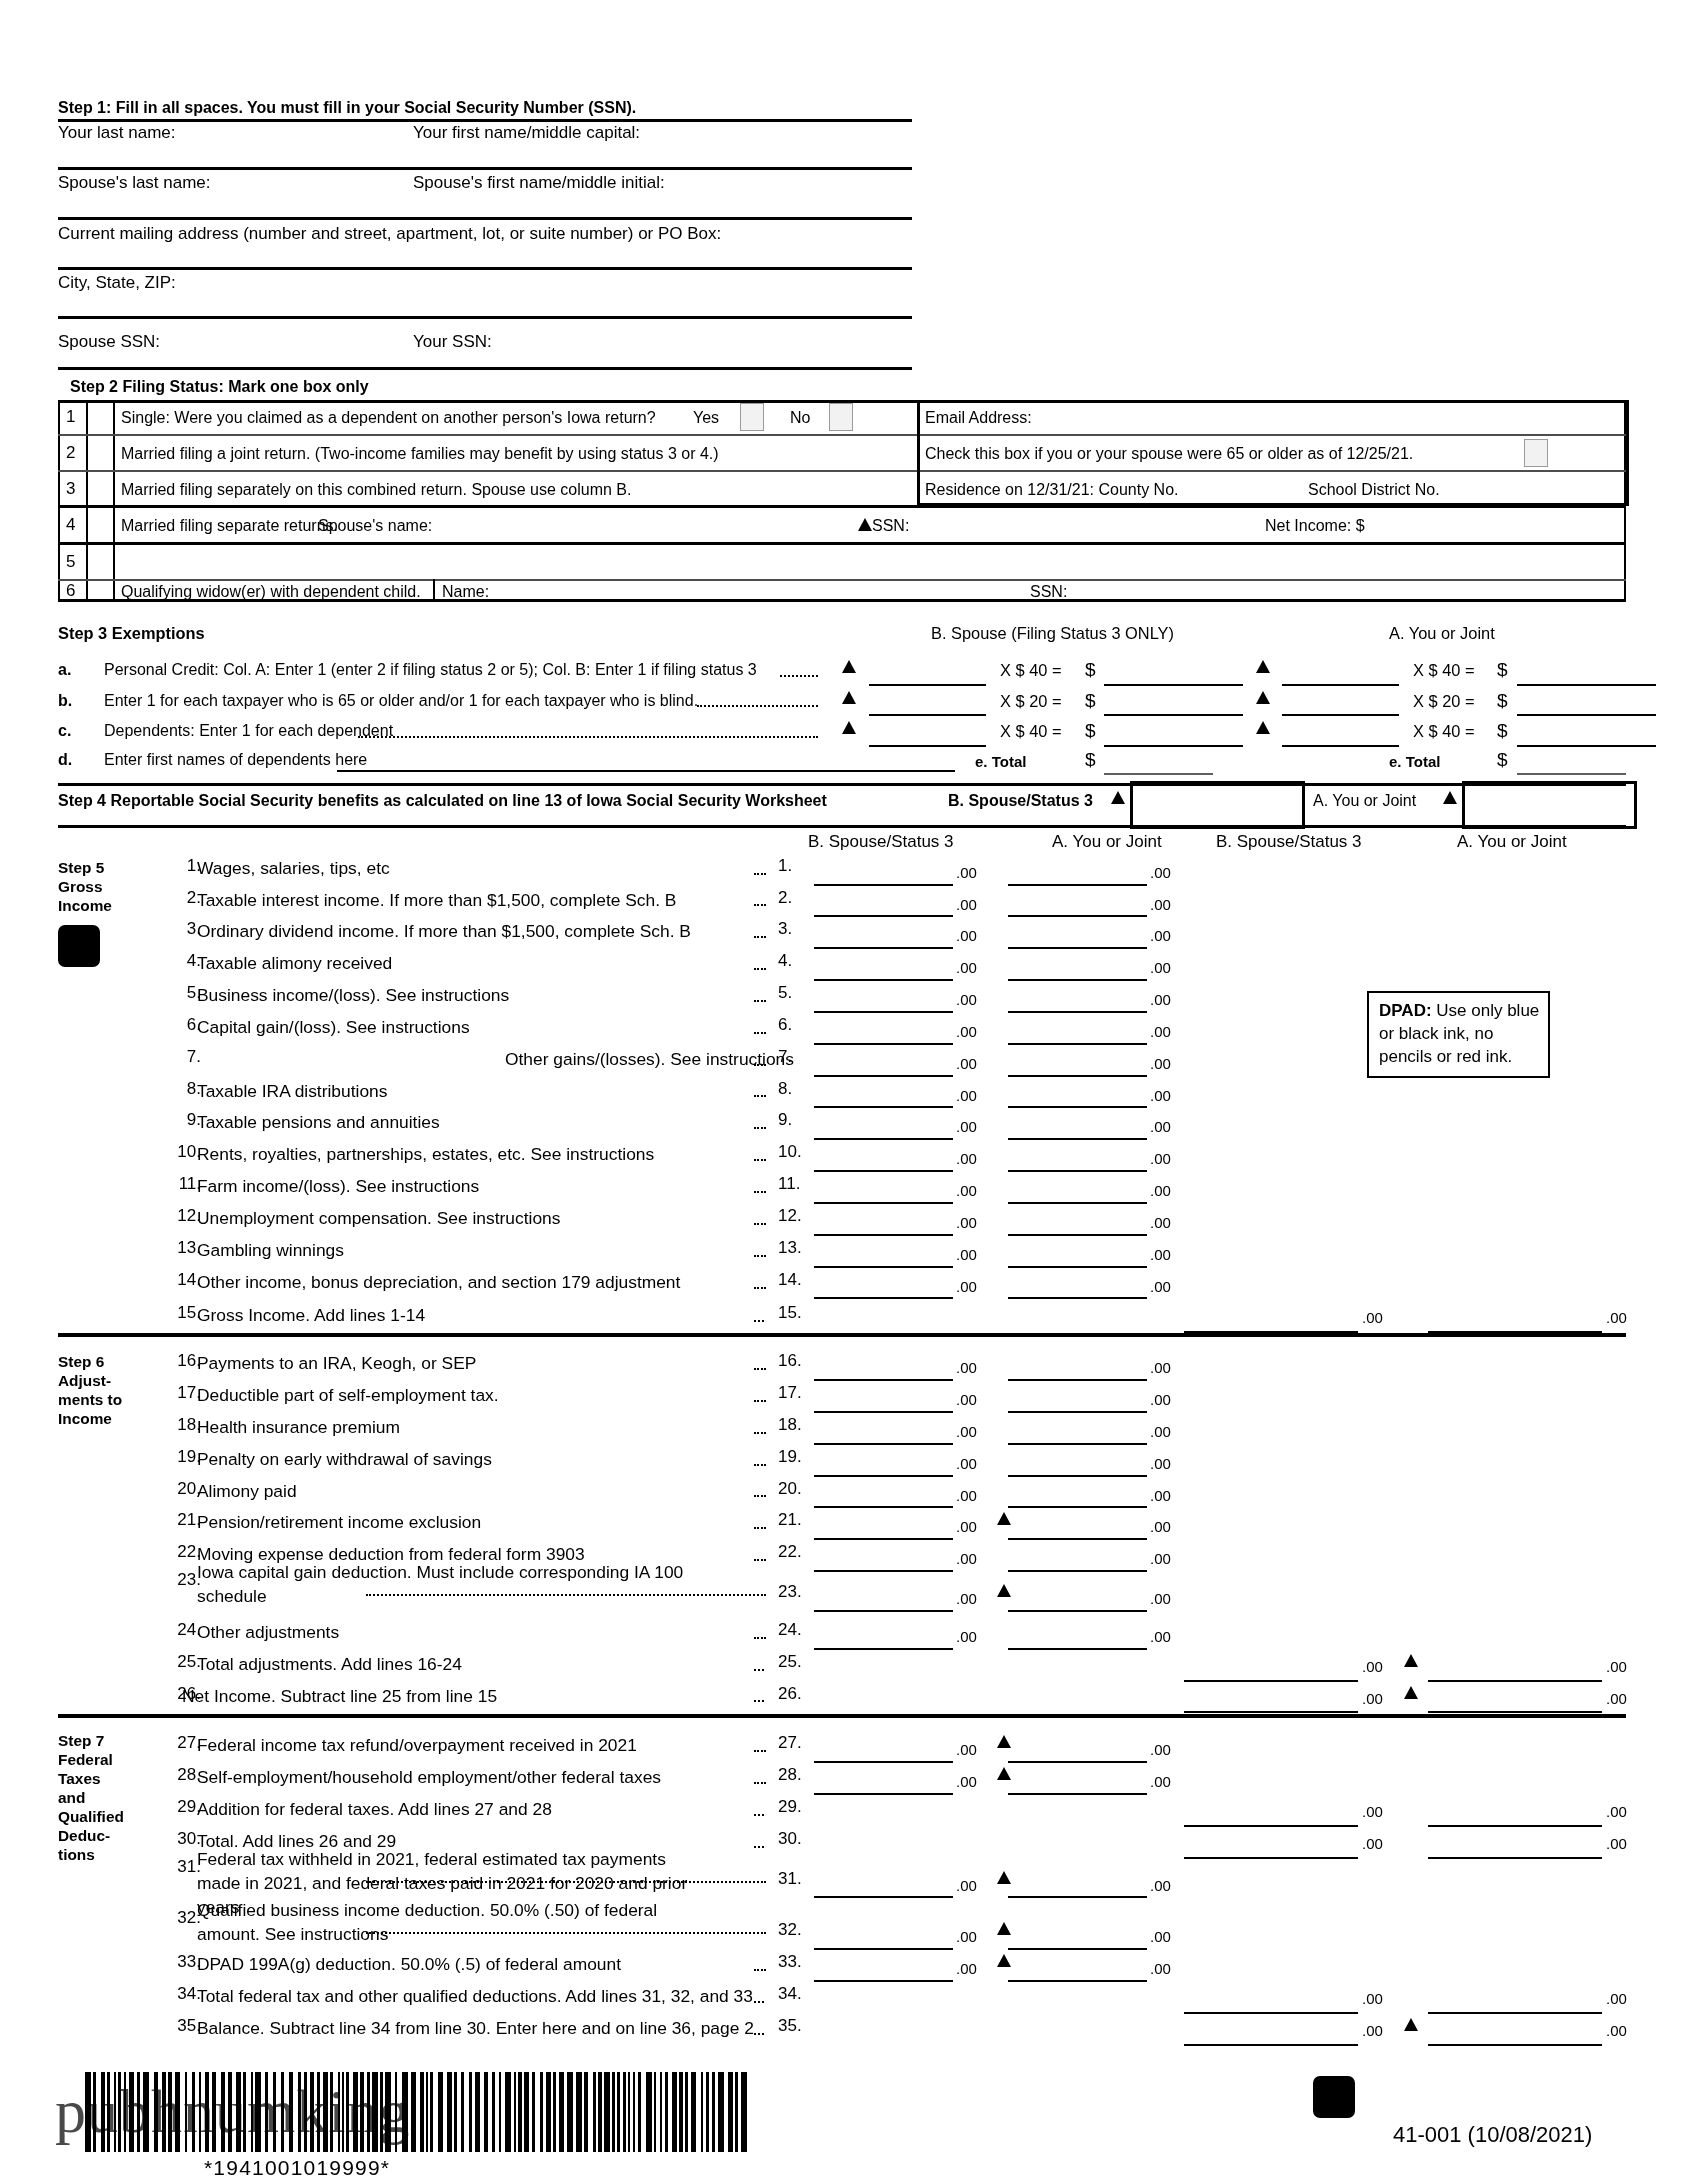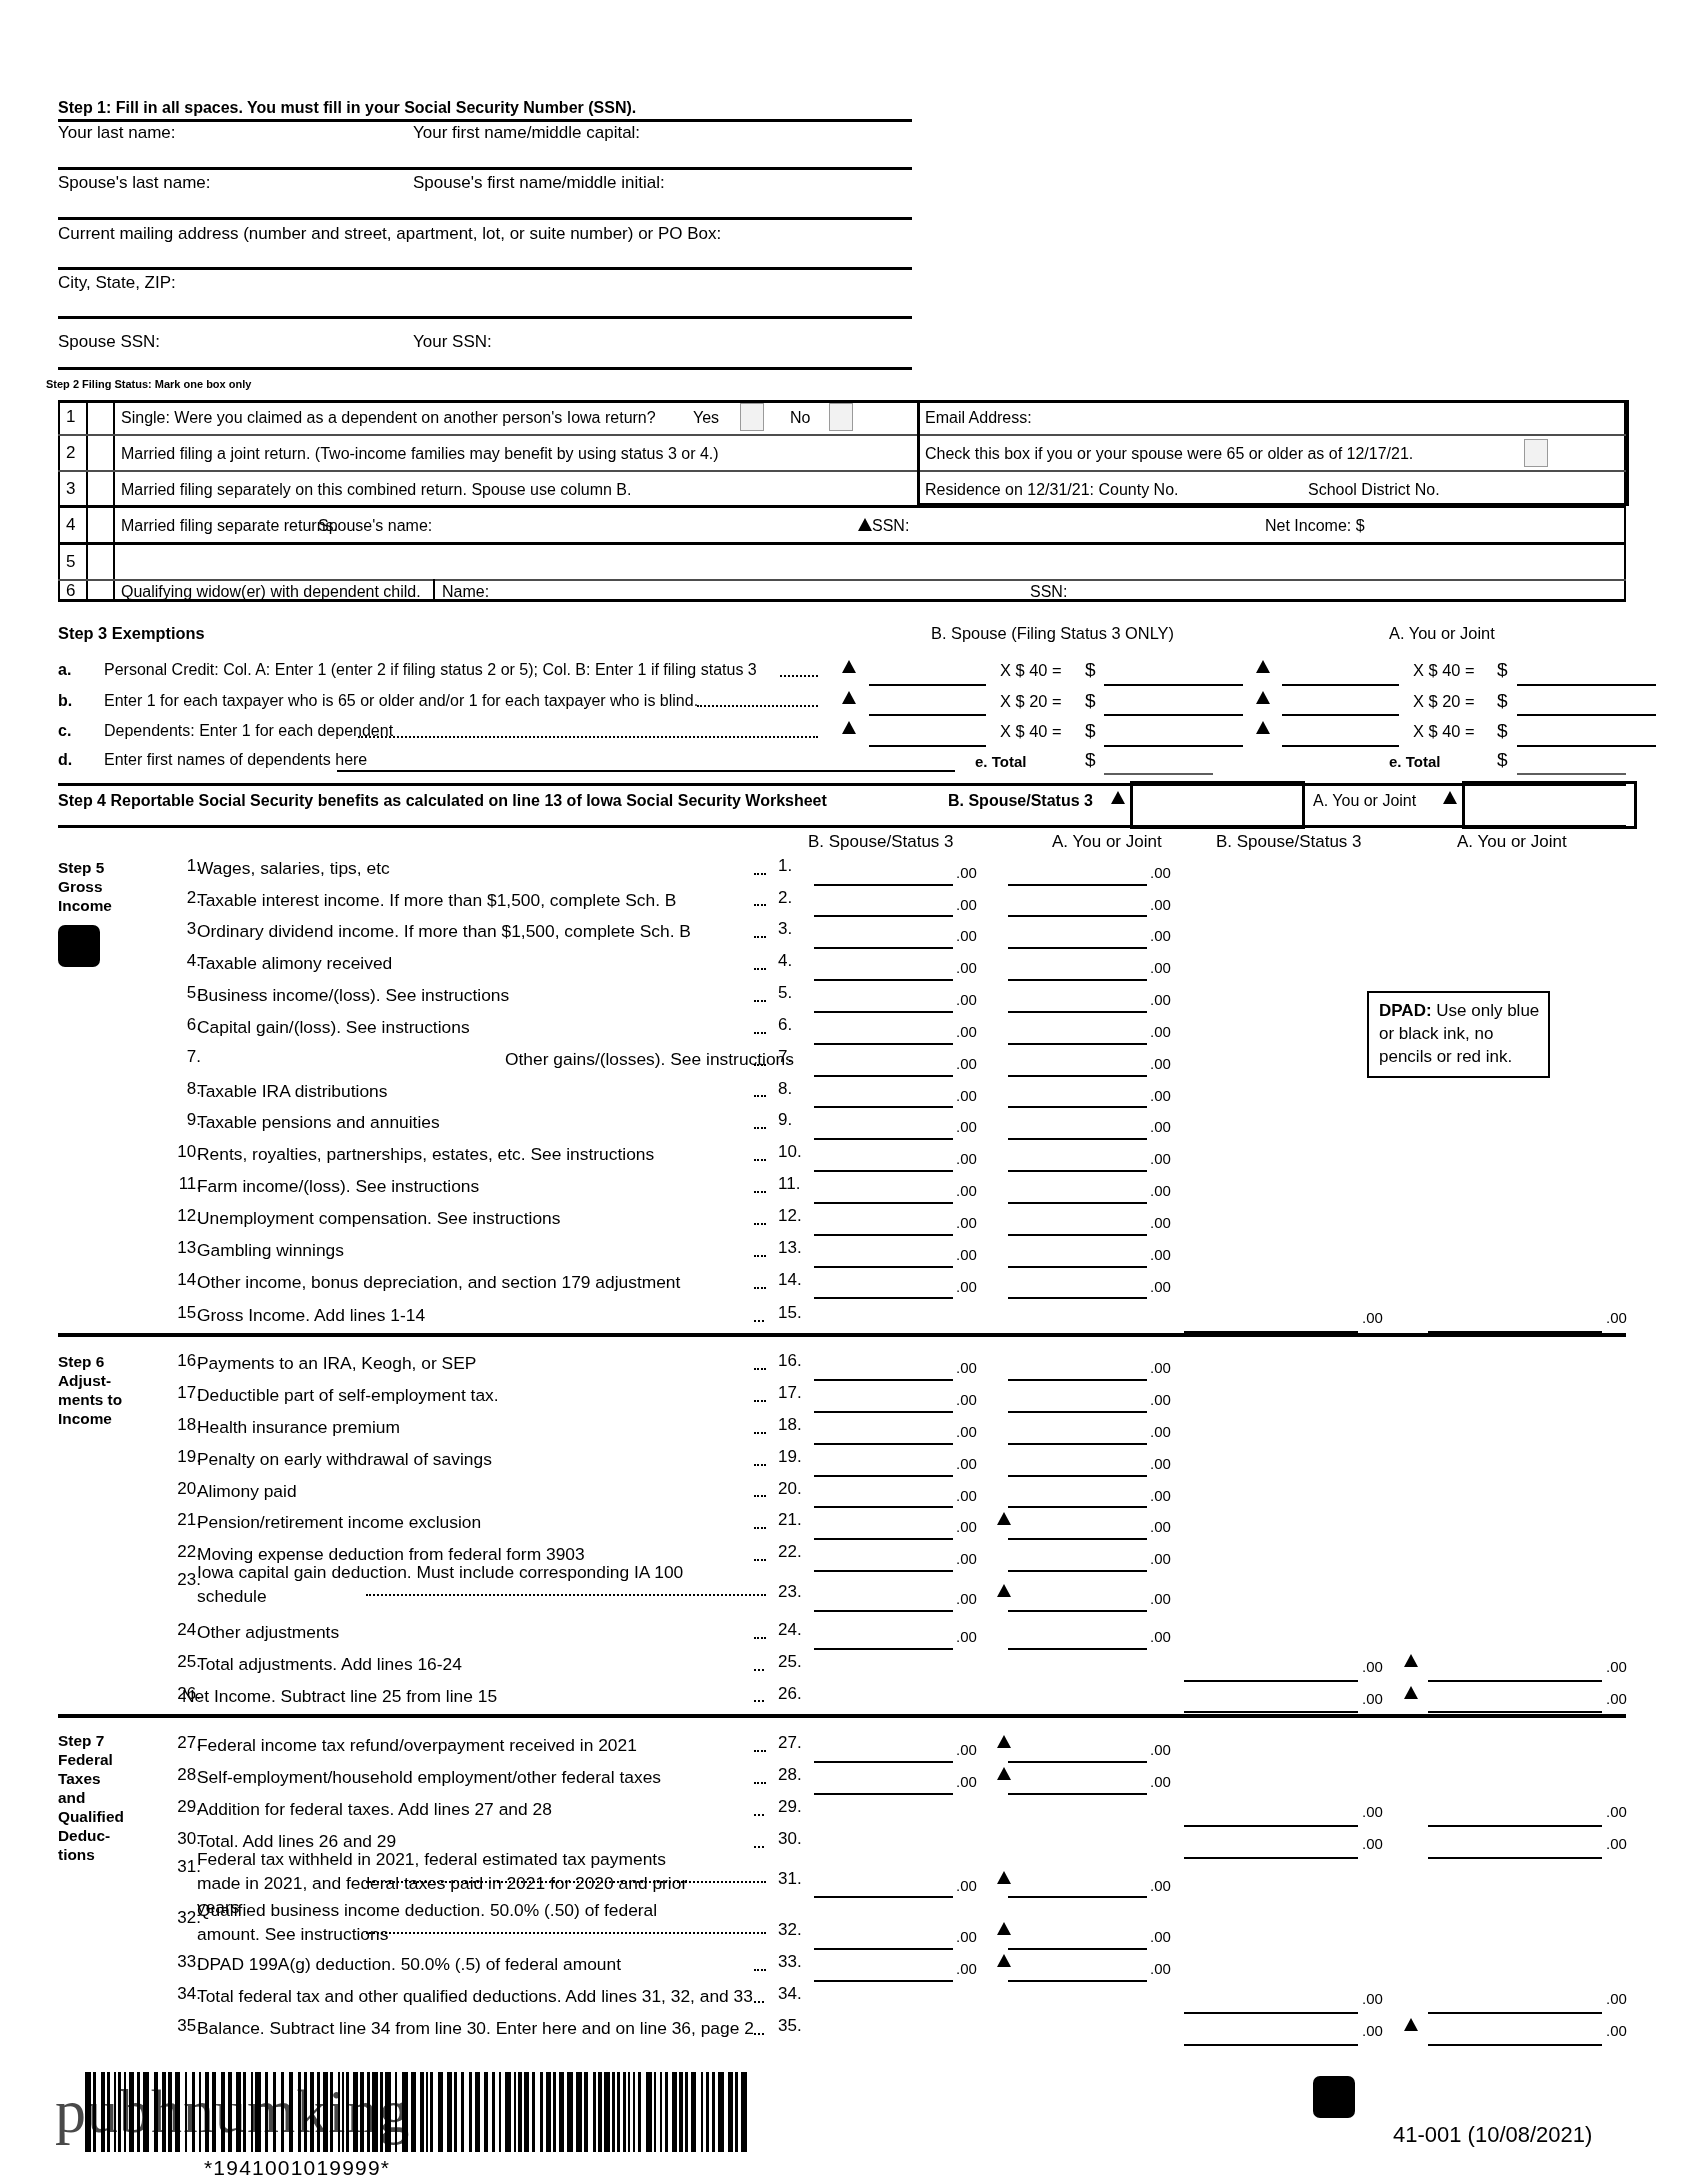--- a/index.html
+++ b/index.html
@@ -127,21 +127,21 @@
   <div class="abs fieldlabel" style="left:58px;top:273px">City, State, ZIP:</div>
   <div class="abs" style="left:58px;top:270px;width:854px;height:48px;"></div>
   <div class="hline" style="left:58px;top:316px;width:854px;height:3px;"></div>
 
   <div class="abs fieldlabel" style="left:58px;top:332px">Spouse SSN:</div>
   <div class="abs fieldlabel" style="left:413px;top:332px">Your SSN:</div>
   <div class="abs" style="left:189px;top:326px;width:199px;height:30px;"></div>
   <div class="abs" style="left:527px;top:326px;width:378px;height:30px;"></div>
   <div class="hline" style="left:58px;top:367px;width:854px;height:3px;"></div>
 
-  <div class="abs b" style="left:46px;top:378px;font-size:11px">Step 2 Filing Status: Mark one box only</div>
+  <div class="abs b" style="left:70px;top:378px;font-size:16px">Step 2 Filing Status: Mark one box only</div>
 
   <div class="hline" style="left:58px;top:400px;width:1568px;height:3px;"></div>
   <div class="hline" style="left:58px;top:400px;width:2px;height:199px;"></div>
   <div class="hline" style="left:86px;top:400px;width:2px;height:199px;"></div>
   <div class="hline" style="left:113px;top:400px;width:2px;height:199px;"></div>
   <div class="hline" style="left:1624px;top:400px;width:2px;height:199px;"></div>
 
   <div class="hline" style="left:58px;top:434px;width:1568px;height:2px;background:#4d4d4d;"></div>
   <div class="hline" style="left:58px;top:470px;width:1568px;height:2px;background:#4d4d4d;"></div>
   <div class="hline" style="left:58px;top:505px;width:1568px;height:3px;"></div>
@@ -157,21 +157,21 @@
   <div class="chk" style="left:740px;top:403px"></div>
   <div class="cell" style="left:790px;top:409px;font-size:16px">No</div>
   <div class="chk" style="left:829px;top:403px"></div>
   <div class="abs" style="left:90px;top:402px;width:24px;height:30px"></div>
   <div class="cell" style="left:925px;top:409px;font-size:16px">Email Address:</div>
   <div class="abs" style="left:1055px;top:404px;width:557px;height:28px"></div>
 
   <div class="cell" style="left:66px;top:443px;font-size:17px">2</div>
   <div class="cell" style="left:121px;top:445px;font-size:16px">Married filing a joint return. (Two-income families may benefit by using status 3 or 4.)</div>
   <div class="abs" style="left:90px;top:438px;width:24px;height:30px"></div>
-  <div class="cell" style="left:925px;top:445px;font-size:16px">Check this box if you or your spouse were 65 or older as of 12/17/21.</div>
+  <div class="cell" style="left:925px;top:445px;font-size:16px">Check this box if you or your spouse were 65 or older as of 12/25/21.</div>
   <div class="chk" style="left:1524px;top:439px"></div>
 
   <div class="cell" style="left:66px;top:479px;font-size:17px">3</div>
   <div class="cell" style="left:121px;top:481px;font-size:16px">Married filing separately on this combined return. Spouse use column B.</div>
   <div class="abs" style="left:90px;top:474px;width:24px;height:30px"></div>
   <div class="cell" style="left:925px;top:481px;font-size:16px">Residence on 12/31/21: County No.</div>
   <div class="abs" style="left:1124px;top:476px;width:100px;height:26px"></div>
   <div class="cell" style="left:1308px;top:481px;font-size:16px">School District No.</div>
   <div class="abs" style="left:1473px;top:476px;width:139px;height:26px"></div>
 

